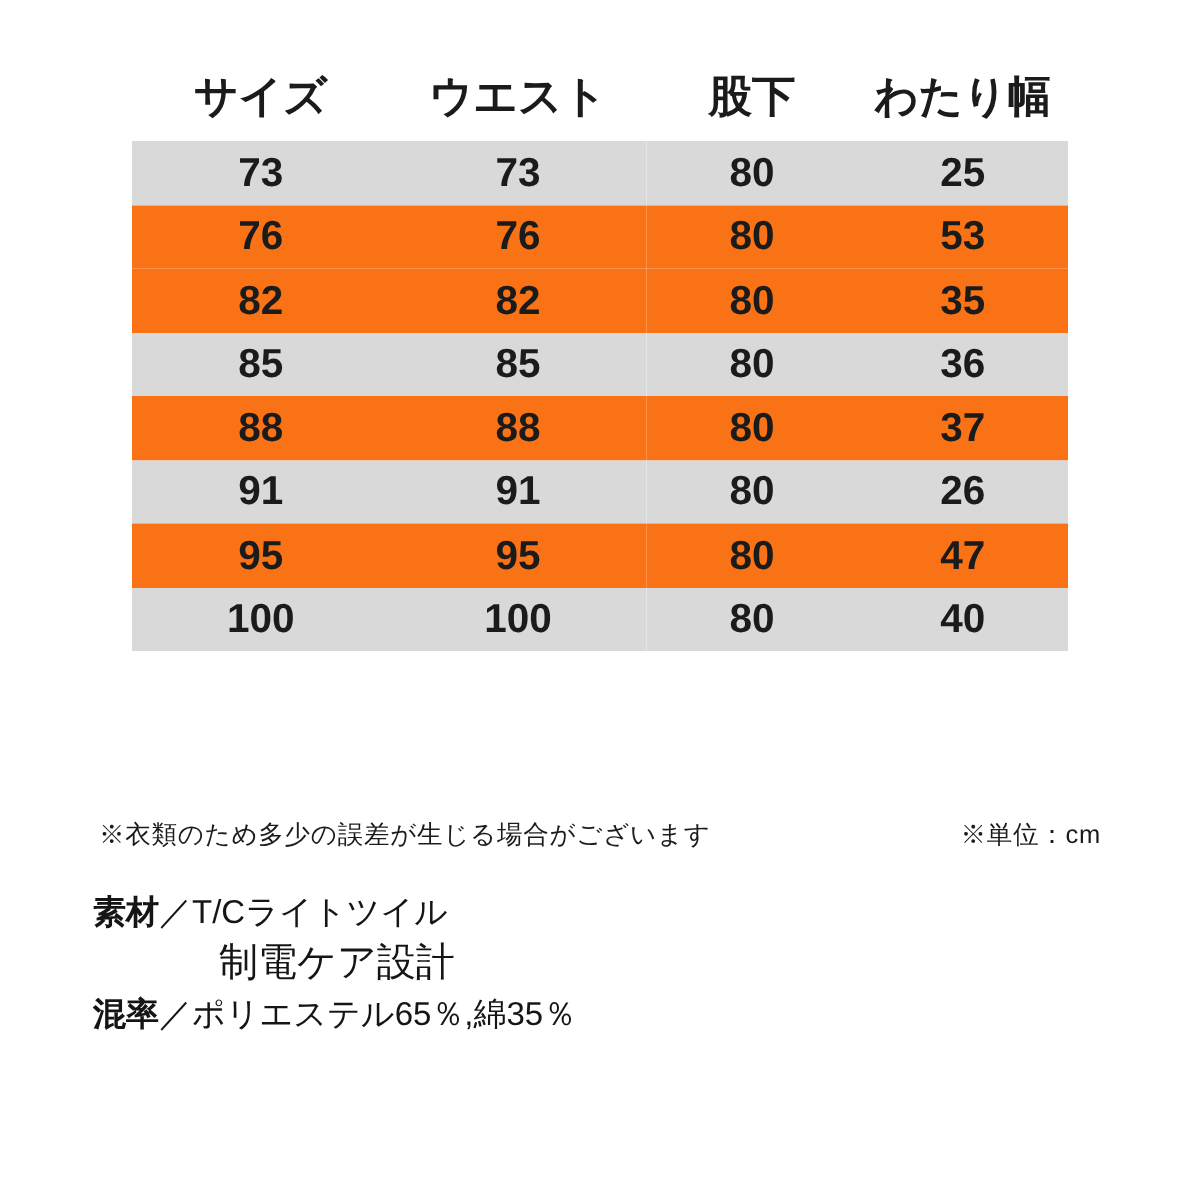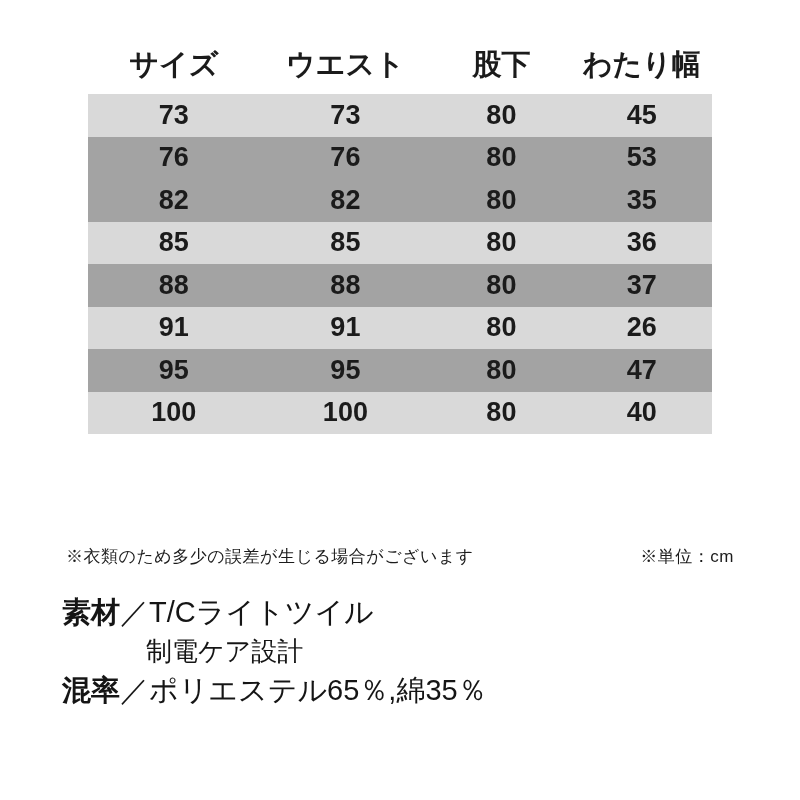--- a/index.html
+++ b/index.html
@@ -50,21 +50,21 @@
   table.size-table td {
     font-size: 27px;
     height: 42.5px;
     vertical-align: middle;
   }
   tr.row-shaded td {
     background: #d9d9d9;
     margin-left: 35px;
   }
   tr.row-plain td {
-    background: #a3a3a3;
+    background: #f97316;
   }
   col.c1 { width: 27.5%; }
   col.c2 { width: 27.5%; }
   col.c3 { width: 22.5%; }
   col.c4 { width: 22.5%; }
 
   
   .notes {
     position: absolute;
     left: 66px;
@@ -86,21 +86,21 @@
   }
 
   
   .specs {
     position: absolute;
     left: 62px;
     top: 592px;
     width: 700px;
   }
   .spec-line {
-    font-size: 29px;
+    font-size: 22px;
     color: #151515;
     line-height: 1.42;
     white-space: nowrap;
   }
   .spec-line.bold-lead b {
     font-weight: bold;
   }
   .spec-line .thin {
     font-weight: normal;
   }
@@ -131,21 +131,21 @@
           <th>ウエスト</th>
           <th>股下</th>
           <th>わたり幅</th>
         </tr>
       </thead>
       <tbody>
         <tr class="row-shaded">
           <td>73</td>
           <td>73</td>
           <td>80</td>
-          <td>45</td>
+          <td>25</td>
         </tr>
         <tr class="row-plain">
           <td>76</td>
           <td>76</td>
           <td>80</td>
           <td>53</td>
         </tr>
         <tr class="row-plain">
           <td>82</td>
           <td>82</td>

